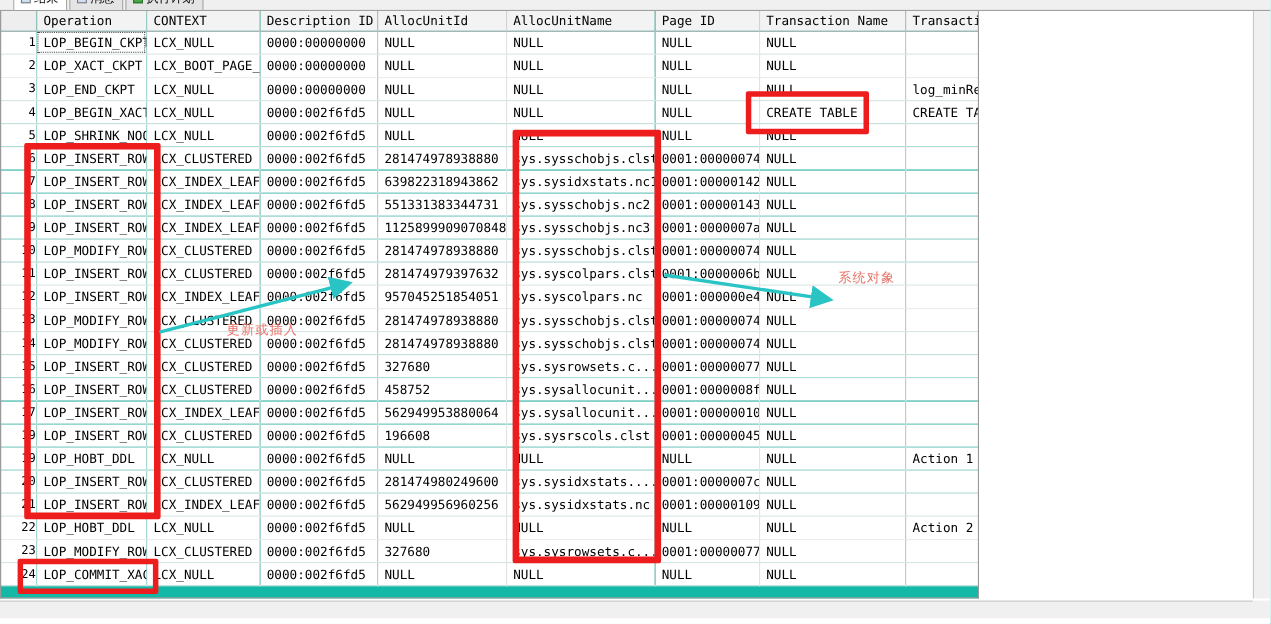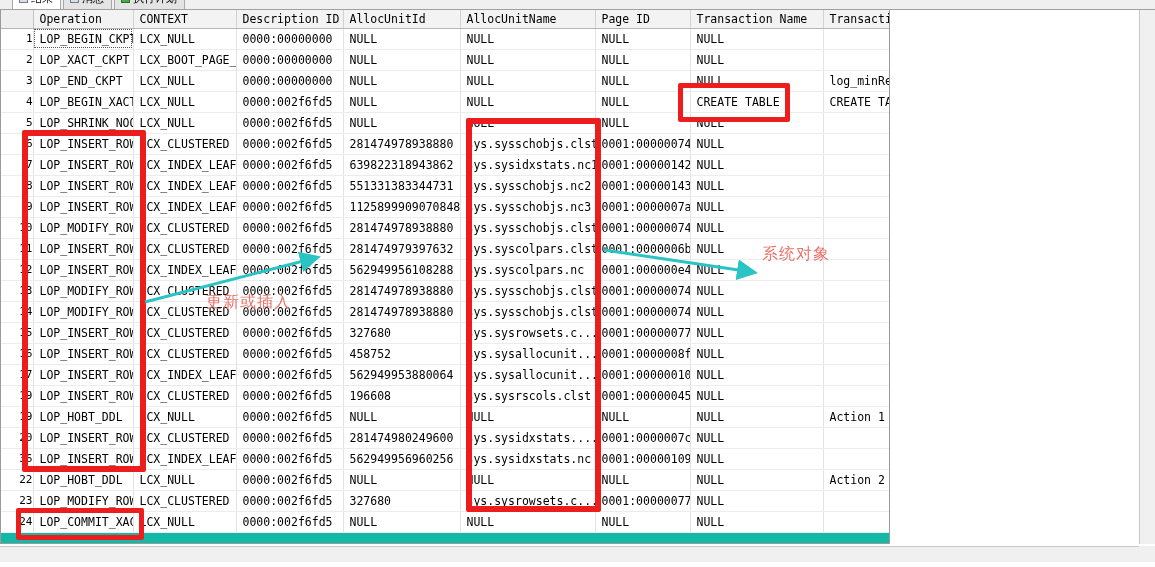--- a/index.html
+++ b/index.html
@@ -161,21 +161,21 @@
     position: absolute;
     border: 6px solid #ee1d1d;
     border-radius: 2px;
     background: transparent;
   }
   .redbox.thin { border-width: 5px; }
 
   .cn-label {
     position: absolute;
     font-family: "DejaVu Sans", "Liberation Sans", sans-serif;
-    font-size: 16px;
+    font-size: 12px;
     color: #e8736a;
     white-space: nowrap;
     letter-spacing: 1px;
   }
   .arrow-svg { position: absolute; }
 </style>
 </head>
 <body>
 
 <div id="root">
@@ -343,21 +343,21 @@
             <td class="yellow">sys.syscolpars.clst</td>
             <td class="yellow">0001:0000006b</td>
             <td class="yellow">NULL</td>
             <td class="desc"></td>
           </tr>
           <tr>
             <td class="gutter">12</td>
             <td class="">LOP_INSERT_ROWS</td>
             <td class="">LCX_INDEX_LEAF</td>
             <td class="">0000:002f6fd5</td>
-            <td class="yellow">562949956108288</td>
+            <td class="yellow">957045251854051</td>
             <td class="yellow">sys.syscolpars.nc</td>
             <td class="yellow">0001:000000e4</td>
             <td class="yellow">NULL</td>
             <td class="desc"></td>
           </tr>
           <tr>
             <td class="gutter">13</td>
             <td class="">LOP_MODIFY_ROW</td>
             <td class="">LCX_CLUSTERED</td>
             <td class="">0000:002f6fd5</td>
@@ -438,21 +438,21 @@
             <td class="">LOP_INSERT_ROWS</td>
             <td class="">LCX_CLUSTERED</td>
             <td class="">0000:002f6fd5</td>
             <td class="yellow">281474980249600</td>
             <td class="yellow">sys.sysidxstats....</td>
             <td class="yellow">0001:0000007c</td>
             <td class="yellow">NULL</td>
             <td class="desc"></td>
           </tr>
           <tr>
-            <td class="gutter">36</td>
+            <td class="gutter">21</td>
             <td class="">LOP_INSERT_ROWS</td>
             <td class="">LCX_INDEX_LEAF</td>
             <td class="">0000:002f6fd5</td>
             <td class="yellow">562949956960256</td>
             <td class="yellow">sys.sysidxstats.nc</td>
             <td class="yellow">0001:00000109</td>
             <td class="yellow">NULL</td>
             <td class="desc"></td>
           </tr>
           <tr>

